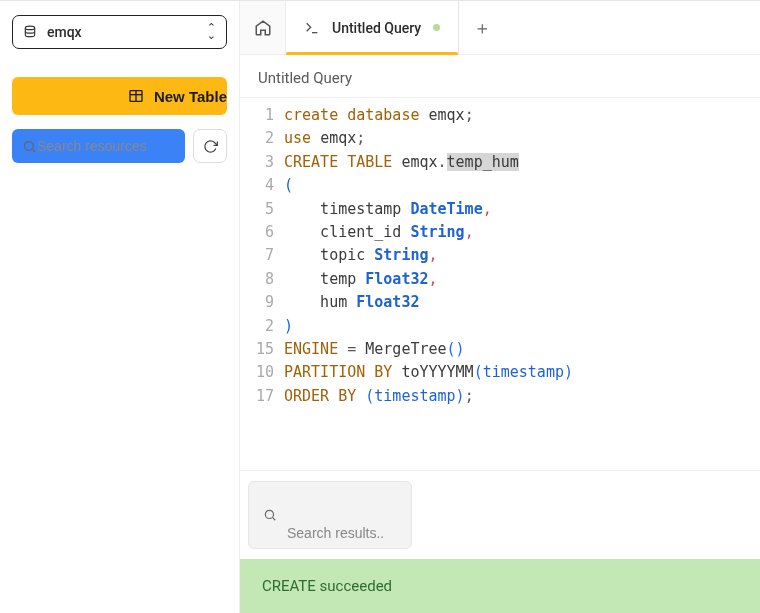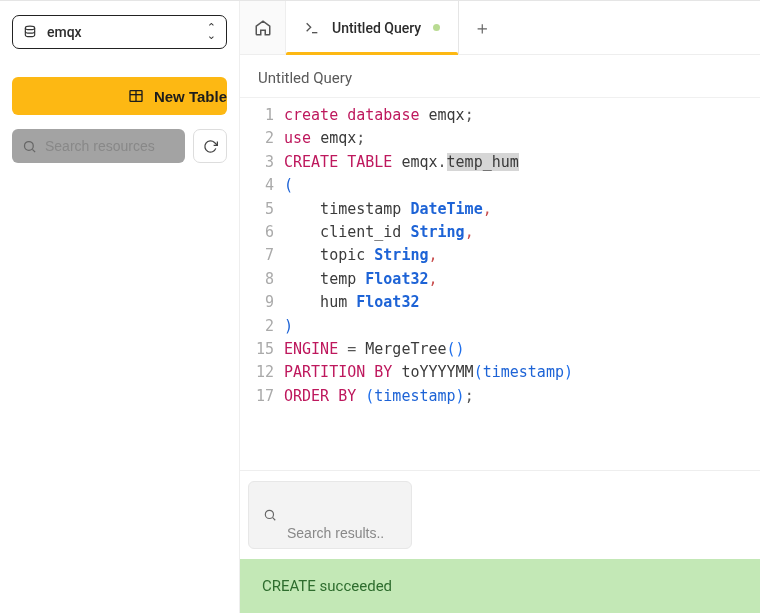--- a/index.html
+++ b/index.html
@@ -62,24 +62,23 @@
   }
   .search-row {
     margin-top:14px;
     display:flex;
     gap:8px;
   }
   .search-input-wrap {
     flex:1;
     display:flex;
     align-items:center;
-    gap:8px;
     padding:0 10px;
     height:34px;
-    background:#a3a3a3;
+    background:#3b82f6;
     border-radius:6px;
     color:#666;
   }
   .search-input {
     flex:1;
     border:none;
     background:transparent;
     font-size:14px;
     color:#333;
     outline:none;
@@ -181,21 +180,21 @@
     padding:0 10px 0 14px;
     user-select:none;
     width:44px;
     flex:0 0 44px;
   }
   .code {
     flex:1;
     white-space:pre;
     color:#333;
   }
-  .kw { color:#be185d; }  
+  .kw { color:#a16207; }  
   .ident { color:#3b3b3b; }
   .typ { color:#1d63d6; font-weight:700; }
   .punc { color:#555; }
   .comma { color:#c94f4f; }
   .paren { color:#1f6feb; }
   .fn-id { color:#1d63d6; }
   .sel { background:#d6d6d6;text-align:right; }
   .struct { color:#1d63d6; }
   
   .result-search {
@@ -311,21 +310,21 @@
             <div>2</div>
             <div>3</div>
             <div>4</div>
             <div>5</div>
             <div>6</div>
             <div>7</div>
             <div>8</div>
             <div>9</div>
             <div>2</div>
             <div>15</div>
-            <div>12</div>
+            <div>10</div>
             <div>17</div>
           </div>
           <div class="code"><div><span class="kw">create </span><span class="kw">database </span><span class="ident">emqx</span><span class="punc">;</span></div><div><span class="kw">use </span><span class="ident">emqx</span><span class="punc">;</span></div><div><span class="kw">CREATE </span><span class="kw">TABLE </span><span class="ident">emqx</span><span class="punc">.</span><span class="ident sel">temp_hum</span></div><div><span class="struct">(</span></div><div><span class="ident">    timestamp </span><span class="typ">DateTime</span><span class="comma">,</span></div><div><span class="ident">    client_id </span><span class="typ">String</span><span class="comma">,</span></div><div><span class="ident">    topic </span><span class="typ">String</span><span class="comma">,</span></div><div><span class="ident">    temp </span><span class="typ">Float32</span><span class="comma">,</span></div><div><span class="ident">    hum </span><span class="typ">Float32</span></div><div><span class="struct">)</span></div><div><span class="kw">ENGINE </span><span class="punc">= </span><span class="ident">MergeTree</span><span class="paren">()</span></div><div><span class="kw">PARTITION </span><span class="kw">BY </span><span class="ident">toYYYYMM</span><span class="paren">(</span><span class="fn-id">timestamp</span><span class="paren">)</span></div><div><span class="kw">ORDER </span><span class="kw">BY </span><span class="paren">(</span><span class="fn-id">timestamp</span><span class="paren">)</span><span class="punc">;</span></div></div>
         </div>
     </div>
 
     <div class="result-search">
       <div class="result-search-inner">
         <span>
           <svg width="14" height="14" viewBox="0 0 24 24" fill="none" stroke="#666" stroke-width="2">

